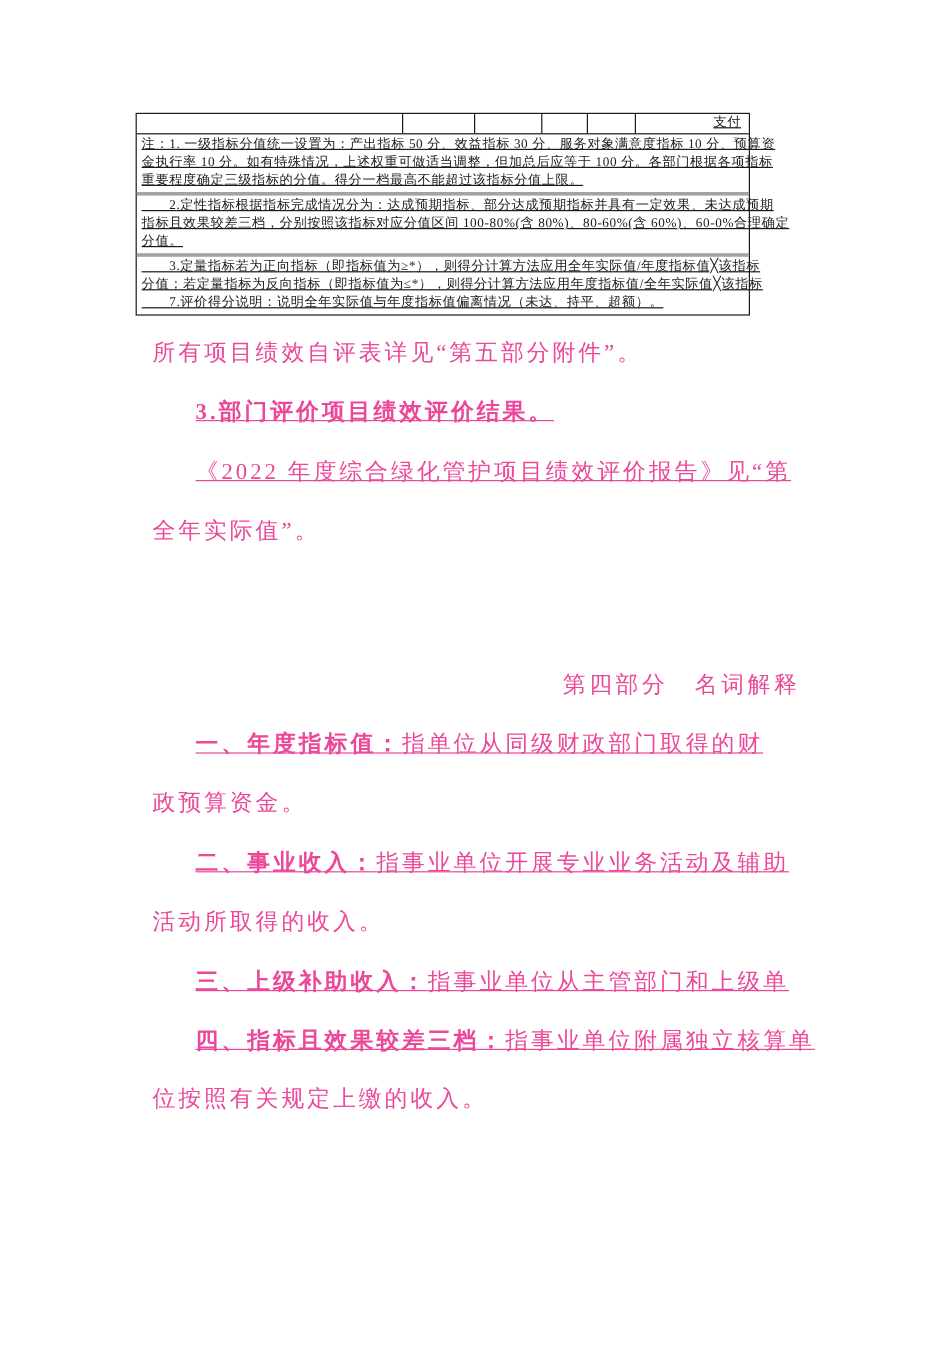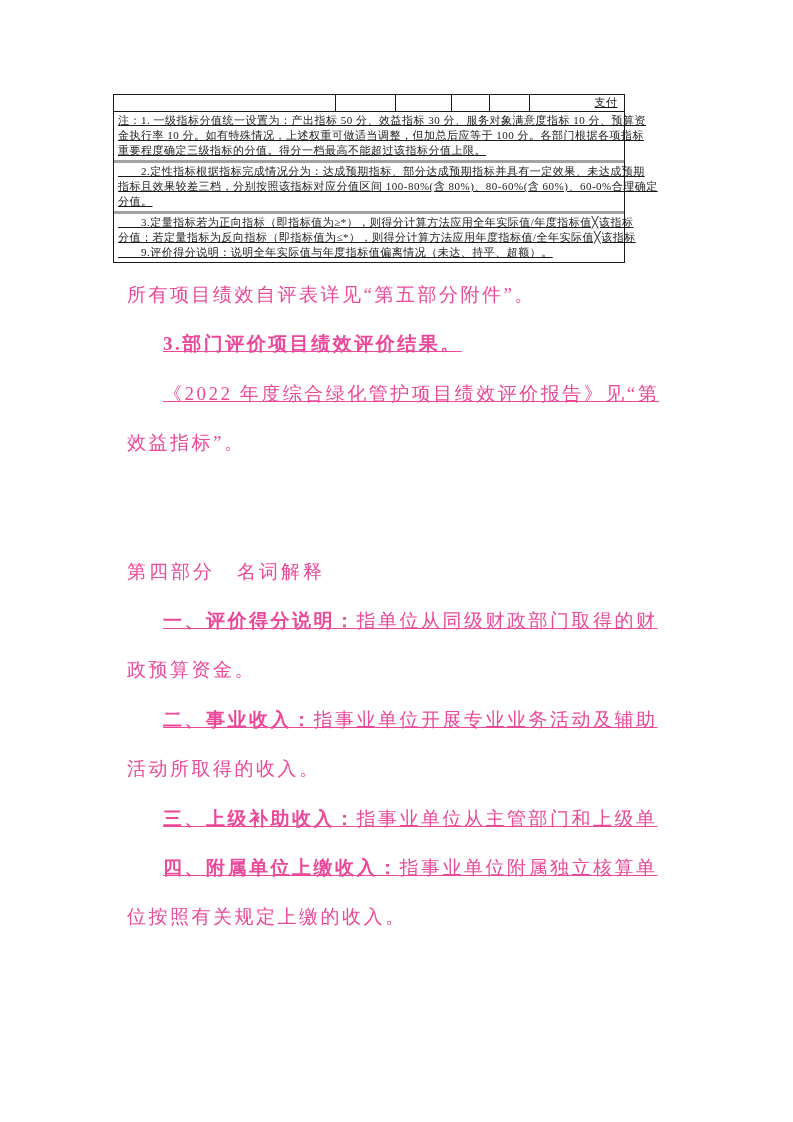--- a/index.html
+++ b/index.html
@@ -32,21 +32,21 @@
   }
   
   .doc-body {
     position:absolute; left:127px; top:270px; width:540px;
     font-size:19px; letter-spacing:2.5px; color:#ec4899;
   }
   .bline { line-height:49.4px; height:49.4px; white-space:nowrap; }
   .indent { text-indent:36px;text-decoration:underline; }
   .bold { font-weight:700; }
   .spacer { height:79px; }
-  .title-line { text-align:left; line-height:49.4px; height:49.4px; letter-spacing:3px; }
+  .title-line { text-align:right; line-height:49.4px; height:49.4px; letter-spacing:3px; }
 </style>
 </head>
 <body>
 
 <div class="doc-table">
   <div class="header-row">
     <div class="header-cell c0"></div>
     <div class="header-cell c1"></div>
     <div class="header-cell c2"></div>
     <div class="header-cell c3"></div>
@@ -59,36 +59,36 @@
     <div class="note-line">重要程度确定三级指标的分值。得分一档最高不能超过该指标分值上限。</div>
   </div>
   <div class="note-block">
     <div class="note-line">　　2.定性指标根据指标完成情况分为：达成预期指标、部分达成预期指标并具有一定效果、未达成预期</div>
     <div class="note-line">指标且效果较差三档，分别按照该指标对应分值区间 100-80%(含 80%)、80-60%(含 60%)、60-0%合理确定</div>
     <div class="note-line">分值。</div>
   </div>
   <div class="note-block">
     <div class="note-line">　　3.定量指标若为正向指标（即指标值为≥*），则得分计算方法应用全年实际值/年度指标值╳该指标</div>
     <div class="note-line">分值；若定量指标为反向指标（即指标值为≤*），则得分计算方法应用年度指标值/全年实际值╳该指标</div>
-    <div class="note-line">　　9.评价得分说明：说明全年实际值与年度指标值偏离情况（未达、持平、超额）。</div>
+    <div class="note-line">　　7.评价得分说明：说明全年实际值与年度指标值偏离情况（未达、持平、超额）。</div>
   </div>
 </div>
 
 <div class="doc-body">
   <div class="bline">所有项目绩效自评表详见“第五部分附件”。</div>
   <div class="bline indent bold">3.部门评价项目绩效评价结果。</div>
   <div class="bline indent">《2022 年度综合绿化管护项目绩效评价报告》见“第</div>
-  <div class="bline">效益指标”。</div>
+  <div class="bline">全年实际值”。</div>
   <div class="spacer"></div>
   <div class="title-line">第四部分　名词解释</div>
 
-  <div class="bline indent"><span class="bold">一、评价得分说明：</span><span>指单位从同级财政部门取得的财</span></div>
+  <div class="bline indent"><span class="bold">一、年度指标值：</span><span>指单位从同级财政部门取得的财</span></div>
   <div class="bline">政预算资金。</div>
 
   <div class="bline indent"><span class="bold">二、事业收入：</span><span>指事业单位开展专业业务活动及辅助</span></div>
   <div class="bline">活动所取得的收入。</div>
 
   <div class="bline indent"><span class="bold">三、上级补助收入：</span><span>指事业单位从主管部门和上级单</span></div>
 
-  <div class="bline indent"><span class="bold">四、附属单位上缴收入：</span><span>指事业单位附属独立核算单</span></div>
+  <div class="bline indent"><span class="bold">四、指标且效果较差三档：</span><span>指事业单位附属独立核算单</span></div>
   <div class="bline">位按照有关规定上缴的收入。</div>
 
 </div>
 
 </body></html>

